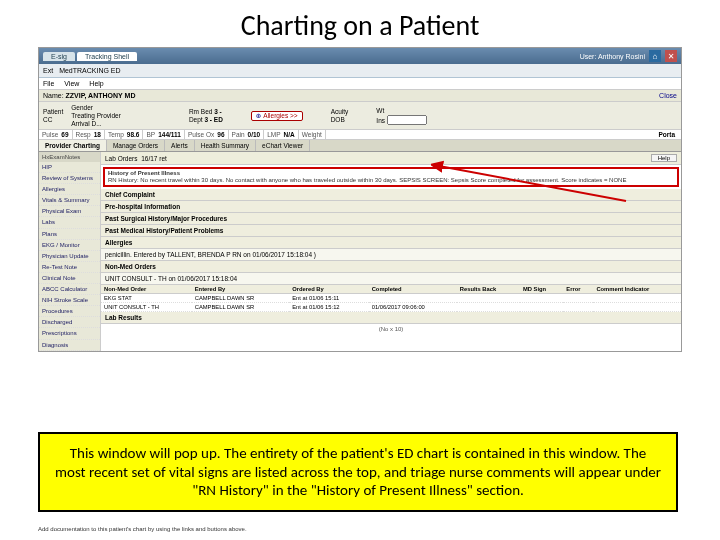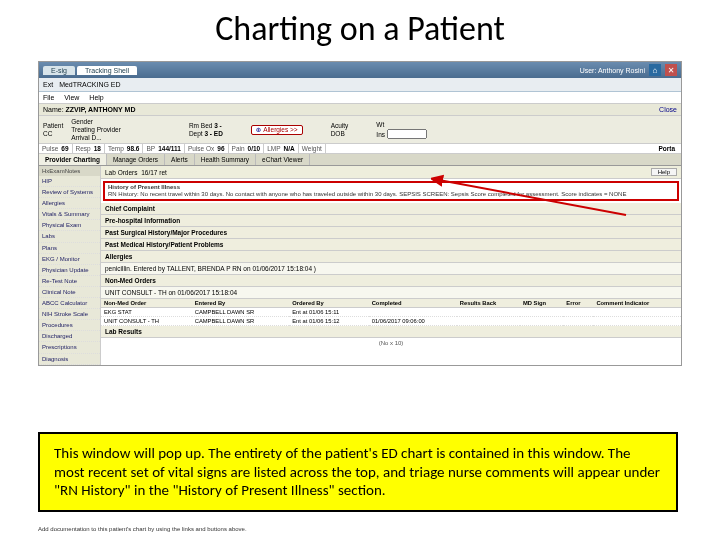--- a/index.html
+++ b/index.html
@@ -1,17 +1,17 @@
 <!DOCTYPE html>
 <html><head>
 <meta charset="utf-8">
 <style>
   * { box-sizing: border-box; margin: 0; padding: 0; }
   body { font-family: Arial, sans-serif; font-size: 8px; background: #fff; width: 720px; height: 540px; overflow: hidden; }
-  .slide-title { font-size: 34px; font-weight: normal; text-align: center; padding: 8px 0 12px; font-family: Calibri, Arial, sans-serif; border-radius: 8px; }
+  .slide-title { font-size: 28px; font-weight: normal; text-align: center; padding: 8px 0 4px; font-family: Calibri, Arial, sans-serif; border-radius: 8px; }
   .app-window { margin: 0 38px; border: 1px solid #999; background: #f5f5f5; }
   .titlebar { display: flex; background: linear-gradient(#6a8caf,#4a6c8f); height: 16px; align-items: center; padding: 0 4px; color: #fff; font-size: 8px; }
   .titlebar .tabs { display: flex; gap: 2px; }
   .titlebar .tab { background: #d8e4ea; color: #1a3a4a; padding: 1px 8px; border-radius: 2px 2px 0 0; font-size: 7px; }
   .titlebar .tab.active { background: #fff; }
   .titlebar .right { margin-left: auto; display: flex; gap: 4px; align-items: center; }
   .titlebar .user { font-size: 7px; }
   .titlebar .icon-btn { width: 12px; height: 12px; background: #c0504d; display: inline-flex; align-items: center; justify-content: center; font-size: 8px; }
   .toolbar2 { background: #e8edf1; height: 14px; display: flex; align-items: center; padding: 0 4px; gap: 6px; font-size: 7px; border-bottom: 1px solid #b0c4d4; }
   .menubar { background: #fff; height: 12px; display: flex; align-items: center; padding: 0 4px; gap: 10px; font-size: 7px; border-bottom: 1px solid #ccc; }
@@ -40,21 +40,21 @@
   .content .help { margin-left: auto; background: #f5f5f5; border: 1px solid #aaa; padding: 0 6px; font-size: 6px; }
   .highlight-box { border: 2px solid #c00; margin: 2px; padding: 1px 3px; font-size: 6px; display: flex; flex-direction: column; gap: 1px; }
   .highlight-box .hpi { font-weight: bold; color: #333; }
   .highlight-box .rnh { color: #333; line-height: 1.2; }
   .section { border-bottom: 1px solid #ccc; padding: 2px 4px; font-size: 6.5px; background: #f7f7ef; }
   .section.h { font-weight: bold; background: #efeede; }
   .med-table { width: 100%; font-size: 5.8px; border-collapse: collapse; background: #fff; }
   .med-table th { background: #efeede; text-align: left; padding: 1px 3px; border-bottom: 1px solid #ccc; font-weight: bold; }
   .med-table td { padding: 1px 3px; border-bottom: 1px dotted #ddd; }
   .lab-note { text-align: center; font-size: 6px; padding: 2px; color: #555; }
-  .caption { position: absolute; left: 38px; bottom: 28px; width: 640px; background: #ffff00; border: 2px solid #000; padding: 10px 14px; font-family: Calibri, Arial, sans-serif; font-size: 15px; line-height: 1.25; }
+  .caption { position: absolute; left: 38px; bottom: 28px; width: 640px; background: #ffff00; border: 2px solid #000; padding: 10px 14px; font-family: Calibri, Arial, sans-serif; font-size: 15px; line-height: 1.25; text-align: center; }
   .arrow { position: absolute; pointer-events: none; }
   .footer { position: absolute; bottom: 8px; left: 38px; font-size: 6px; color: #333; }
 </style>
 </head>
 <body>
 
 <div class="slide-title">Charting on a Patient</div>
 
 <div class="app-window">
 

